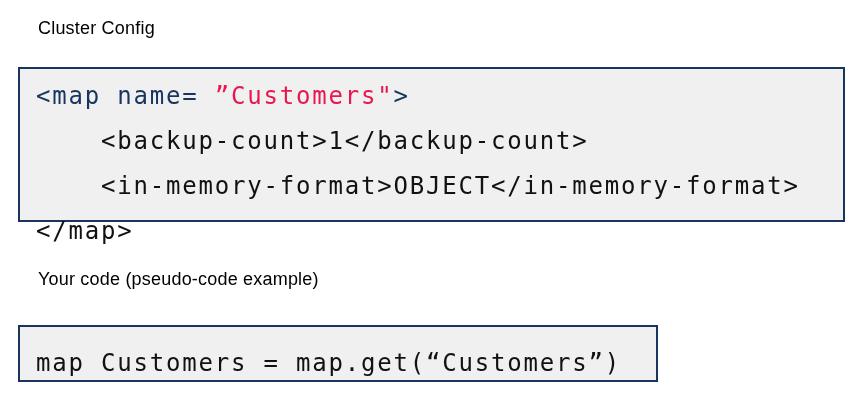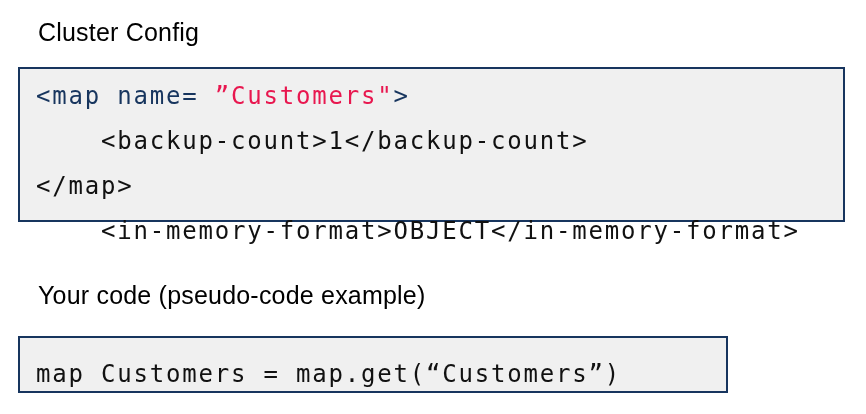--- a/index.html
+++ b/index.html
@@ -12,71 +12,71 @@
     width: 866px;
     height: 414px;
     background: #ffffff;
     font-family: "Liberation Sans", sans-serif;
     overflow: hidden;
   }
   .heading {
     position: absolute;
     left: 38px;
     color: #000000;
-    font-size: 25px;
+    font-size: 18px;
     font-weight: 400;
     letter-spacing: 0.2px;
     white-space: pre;
   }
   #heading-cluster { top: 18px; }
-  #heading-yourcode { top: 281px; }
+  #heading-yourcode { top: 269px; }
 
   .codebox {
     position: absolute;
     left: 18px;
     box-sizing: border-box;
     background: #f0f0f0;
     border: 2.5px solid #17355e;
     font-family: "DejaVu Sans Mono", "Liberation Mono", monospace;
     font-size: 24px;
     line-height: 33px;
     letter-spacing: 1.8px;
     color: #111111;
   }
   #codebox-cluster {
     top: 67px;
     width: 827px;
     height: 155px;
     padding: 11px 16px;
   }
   #codebox-pseudo {
-    top: 336px;
-    width: 710px;
+    top: 325px;
+    width: 640px;
     height: 57px;
     padding: 8px 16px;
   }
   .codeline {
     white-space: pre;
   }
   .tok-navy { color: #17355e; text-align: center; }
   .tok-red  { color: #e8174f; }
   .tok-dark { color: #111111; margin-top: 12px; }
 </style>
 </head>
 <body>
 
 <div class="page">
 
   <div class="heading" id="heading-cluster">Cluster Config</div>
 
   <div class="codebox" id="codebox-cluster">
     <div class="codeline"><span class="tok-navy">&lt;map name= </span><span class="tok-red">”Customers"</span><span class="tok-navy">&gt;</span></div>
     <div class="codeline tok-dark">    &lt;backup-count&gt;1&lt;/backup-count&gt;</div>
+    <div class="codeline tok-dark">    &lt;in-memory-format&gt;OBJECT&lt;/in-memory-format&gt;</div>
     <div class="codeline tok-dark">&lt;/map&gt;</div>
-    <div class="codeline tok-dark">    &lt;in-memory-format&gt;OBJECT&lt;/in-memory-format&gt;</div>
   </div>
 
   <div class="heading" id="heading-yourcode">Your code (pseudo-code example)</div>
 
   <div class="codebox" id="codebox-pseudo">
     <div class="codeline tok-dark">map Customers = map.get(“Customers”)</div>
   </div>
 
 </div>
 

